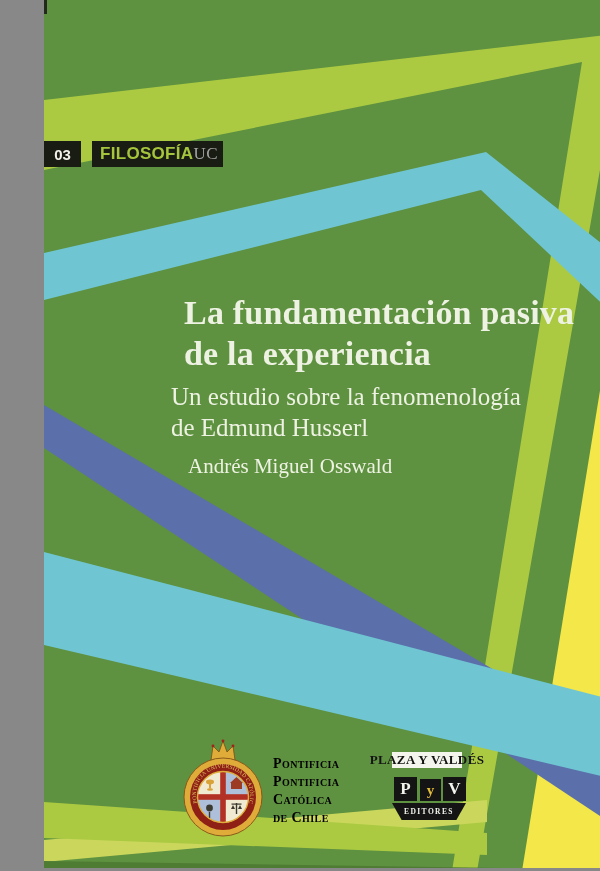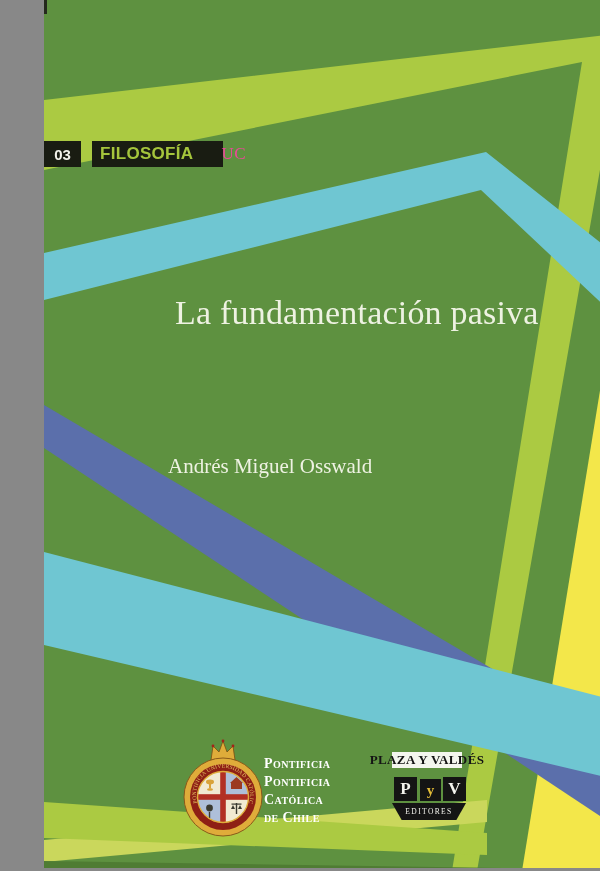--- a/index.html
+++ b/index.html
@@ -7,49 +7,49 @@
     position:relative;width:600px;height:868px;overflow:hidden;
     font-family:"Liberation Serif",serif;background:#5e9140;margin-left:44px;
   }
   .art{position:absolute;left:0;top:0;width:600px;height:871px;}
 
   
   .series{position:absolute;top:141px;height:26px;display:flex;align-items:center;
           font-family:"Liberation Sans",sans-serif;}
   .series.num{left:0;width:37px;justify-content:center;background:#191c12;
           color:#f2f2ea;font-weight:bold;font-size:15px;}
-  .series.name{left:48px;width:131px;background:#191c12;padding-left:8px;box-sizing:border-box;gap:28px;}
+  .series.name{left:48px;width:131px;background:#191c12;padding-left:8px;box-sizing:border-box;}
   .series .filo{color:#a5c53c;font-weight:bold;font-size:17px;letter-spacing:.3px;}
-  .series .uc{color:#ec4899;font-size:17px;font-family:"Liberation Serif",serif;letter-spacing:.5px;}
+  .series .uc{color:#a3a3a3;font-size:17px;font-family:"Liberation Serif",serif;letter-spacing:.5px;}
 
   
-  .title{position:absolute;left:131px;top:292px;color:#eef2e2;
-         font-size:34px;line-height:41px;font-weight:normal;letter-spacing:.2px;}
+  .title{position:absolute;left:140px;top:292px;color:#eef2e2;
+         font-size:34px;line-height:41px;font-weight:bold;letter-spacing:.2px;}
   .subtitle{position:absolute;left:127px;top:381px;color:#eef2e2;
          font-size:25px;line-height:31px;}
-  .author{position:absolute;left:124px;top:454px;color:#eef2e2;font-size:21px;}
+  .author{position:absolute;left:144px;top:454px;color:#eef2e2;font-size:21px;}
 
   
-  .uni-text{position:absolute;left:220px;top:755px;color:#ffffff;
+  .uni-text{position:absolute;left:229px;top:755px;color:#000000;
             font-size:14px;line-height:18px;font-variant:small-caps;
             letter-spacing:.4px;font-weight:bold;}
 
   
   .pyv-name{position:absolute;left:348px;top:752px;width:70px;height:16px;
             background:#f4f6ee;color:#141414;display:flex;align-items:center;justify-content:center;
             font-size:13px;font-weight:bold;letter-spacing:.4px;white-space:nowrap;}
   .pyv-box{position:absolute;background:#141414;display:flex;align-items:center;justify-content:center;
             color:#f4f4ee;font-weight:bold;}
   .pyv-p{left:350px;top:777px;width:23px;height:24px;font-size:17px;}
   .pyv-y{left:376px;top:779px;width:21px;height:22px;font-size:15px;color:#e3bc38;}
   .pyv-v{left:399px;top:777px;width:23px;height:24px;font-size:17px;}
   .pyv-ed{position:absolute;left:348px;top:803px;width:74px;height:17px;background:#141414;
             clip-path:polygon(0 0,100% 0,87% 100%,13% 100%);
             display:flex;align-items:center;justify-content:center;color:#f4f4ee;
-            font-size:7.5px;letter-spacing:1.4px;font-weight:normal;}
+            font-size:7.5px;letter-spacing:1.4px;font-weight:bold;}
 </style>
 </head>
 <body>
 
 <div class="cover">
 
   <svg class="art" viewBox="0 0 600 871">
     <rect x="0" y="0" width="600" height="871" fill="#5e9140"></rect>
 
     <polygon points="0,100 580,33 433,871 408,871 538,62 0,170" fill="#abca42"></polygon>
@@ -74,20 +74,25 @@
   <div class="series num">
     <span>03</span>
   </div>
   <div class="series name">
     <span class="filo">FILOSOFÍA</span>
       <span class="uc">UC</span>
   </div>
 
   <div class="title">
     <div>La fundamentación pasiva</div>
+    <div>de la experiencia</div>
+  </div>
+  <div class="subtitle">
+    <div>Un estudio sobre la fenomenología</div>
+    <div>de Edmund Husserl</div>
   </div>
   <div class="author">Andrés Miguel Osswald</div>
 
   <svg class="art" style="left:135px;top:737px;width:90px;height:112px;" viewBox="0 0 90 112">
     <defs>
       <clipPath id="innerClip">
           <circle cx="44" cy="60" r="25.5"></circle>
         </clipPath>
       <path id="arcTop" d="M 19,68 A 27,27 0 1 1 69,68" fill="none"></path>
       <path id="arcBot" d="M 24,76 A 25,25 0 0 0 64,76" fill="none"></path>

